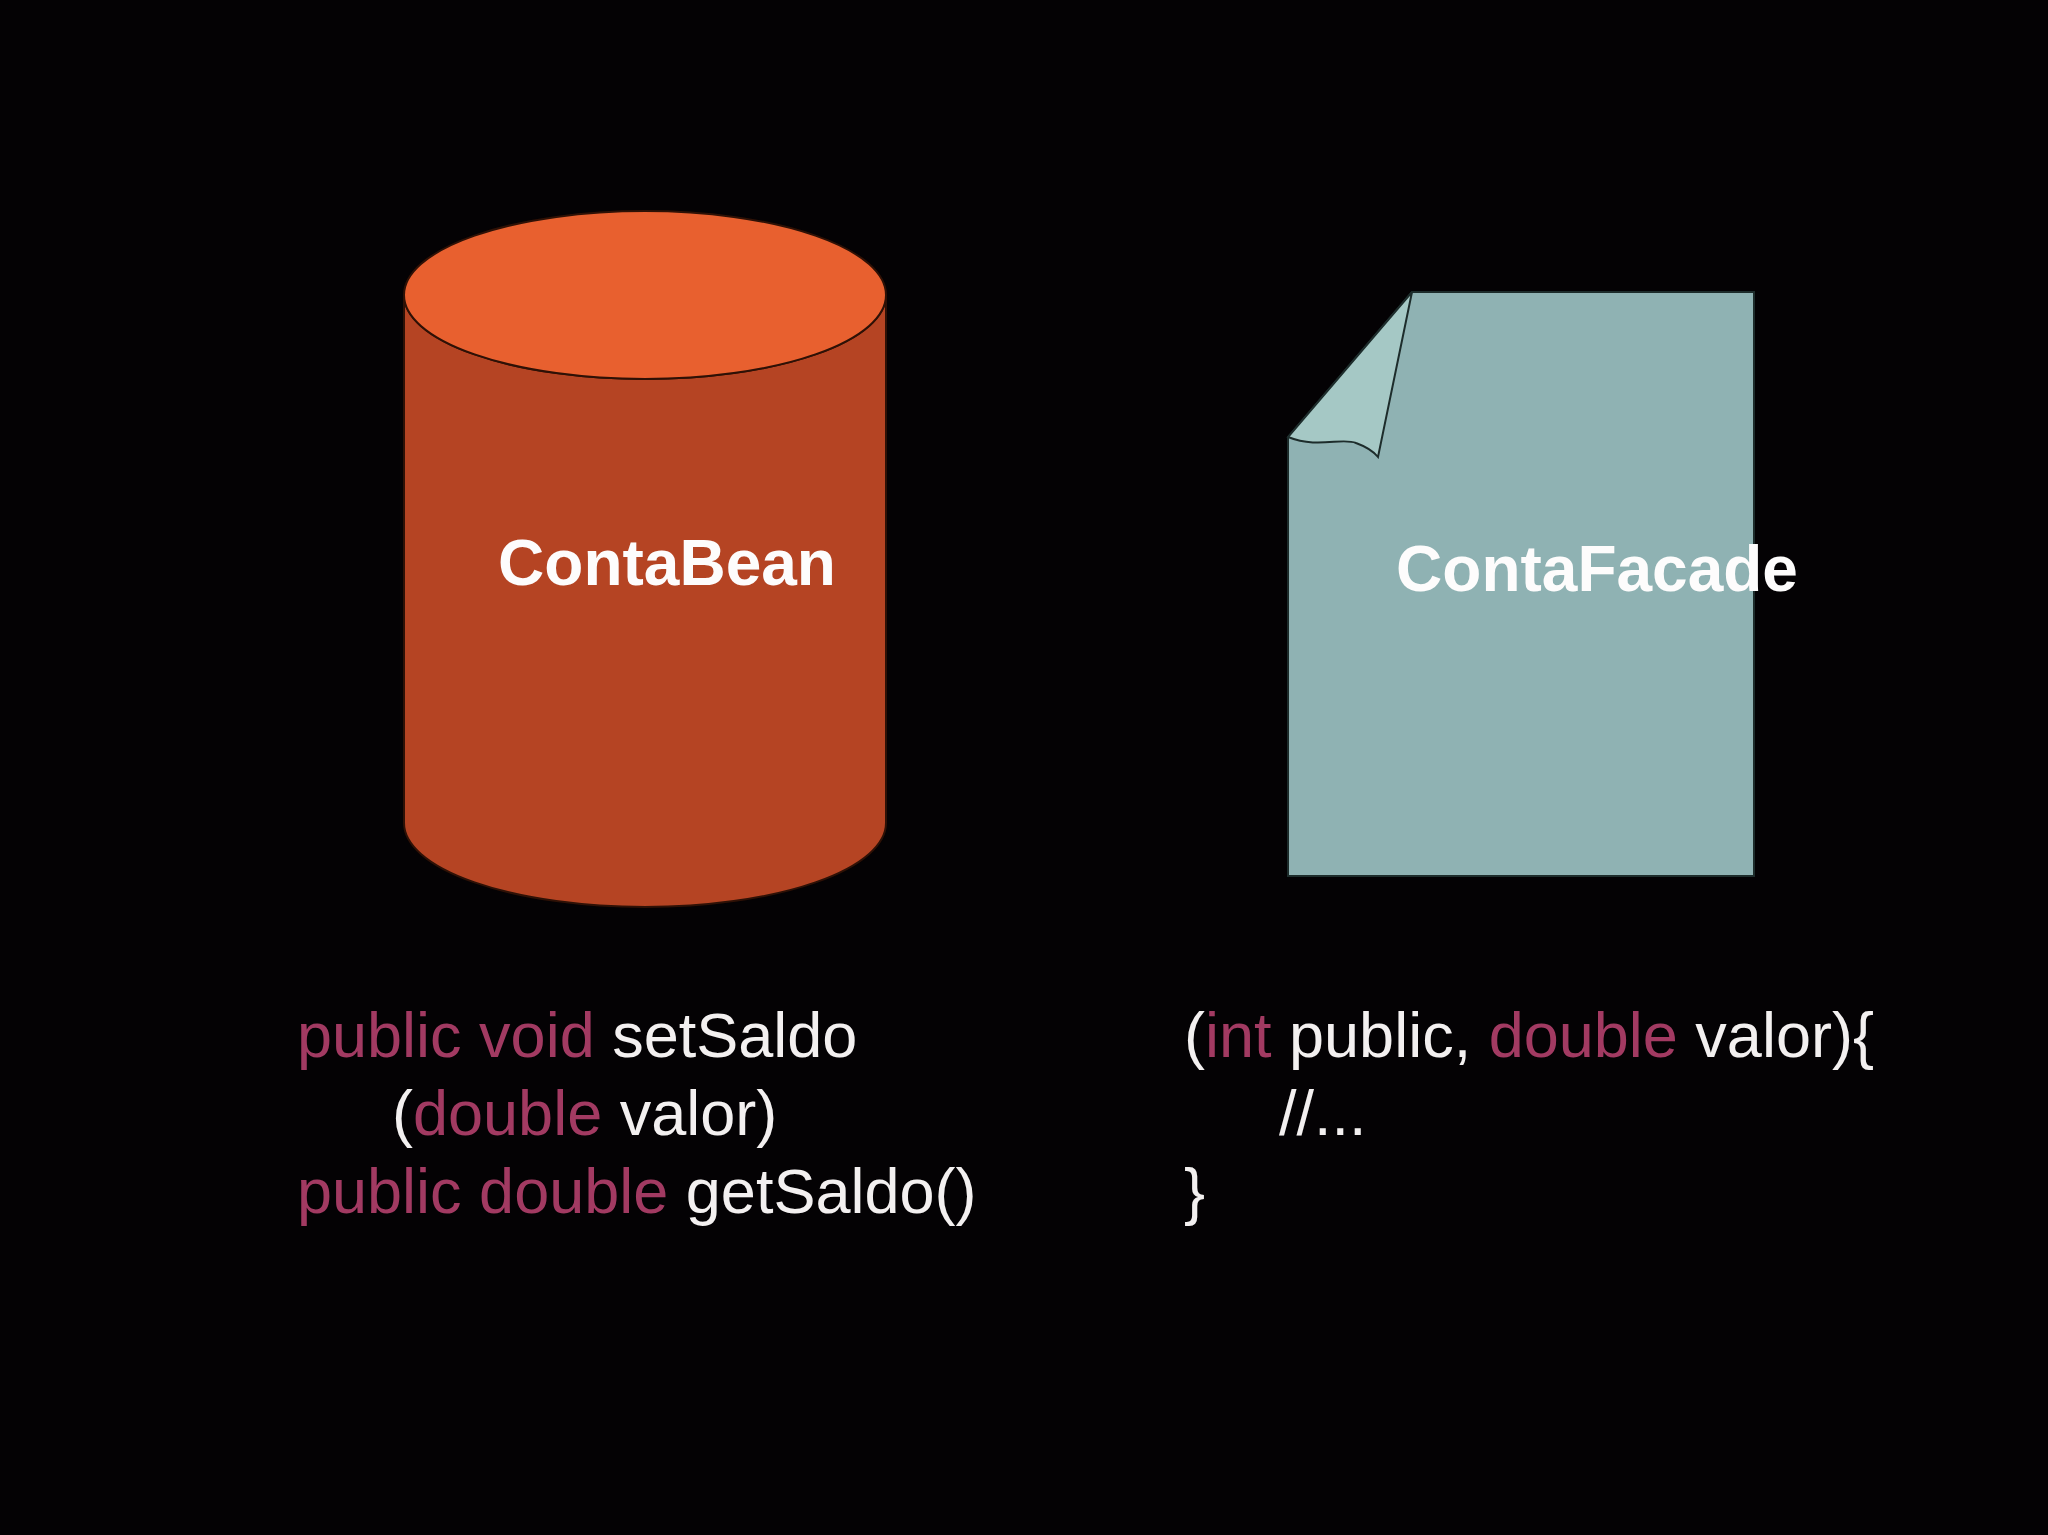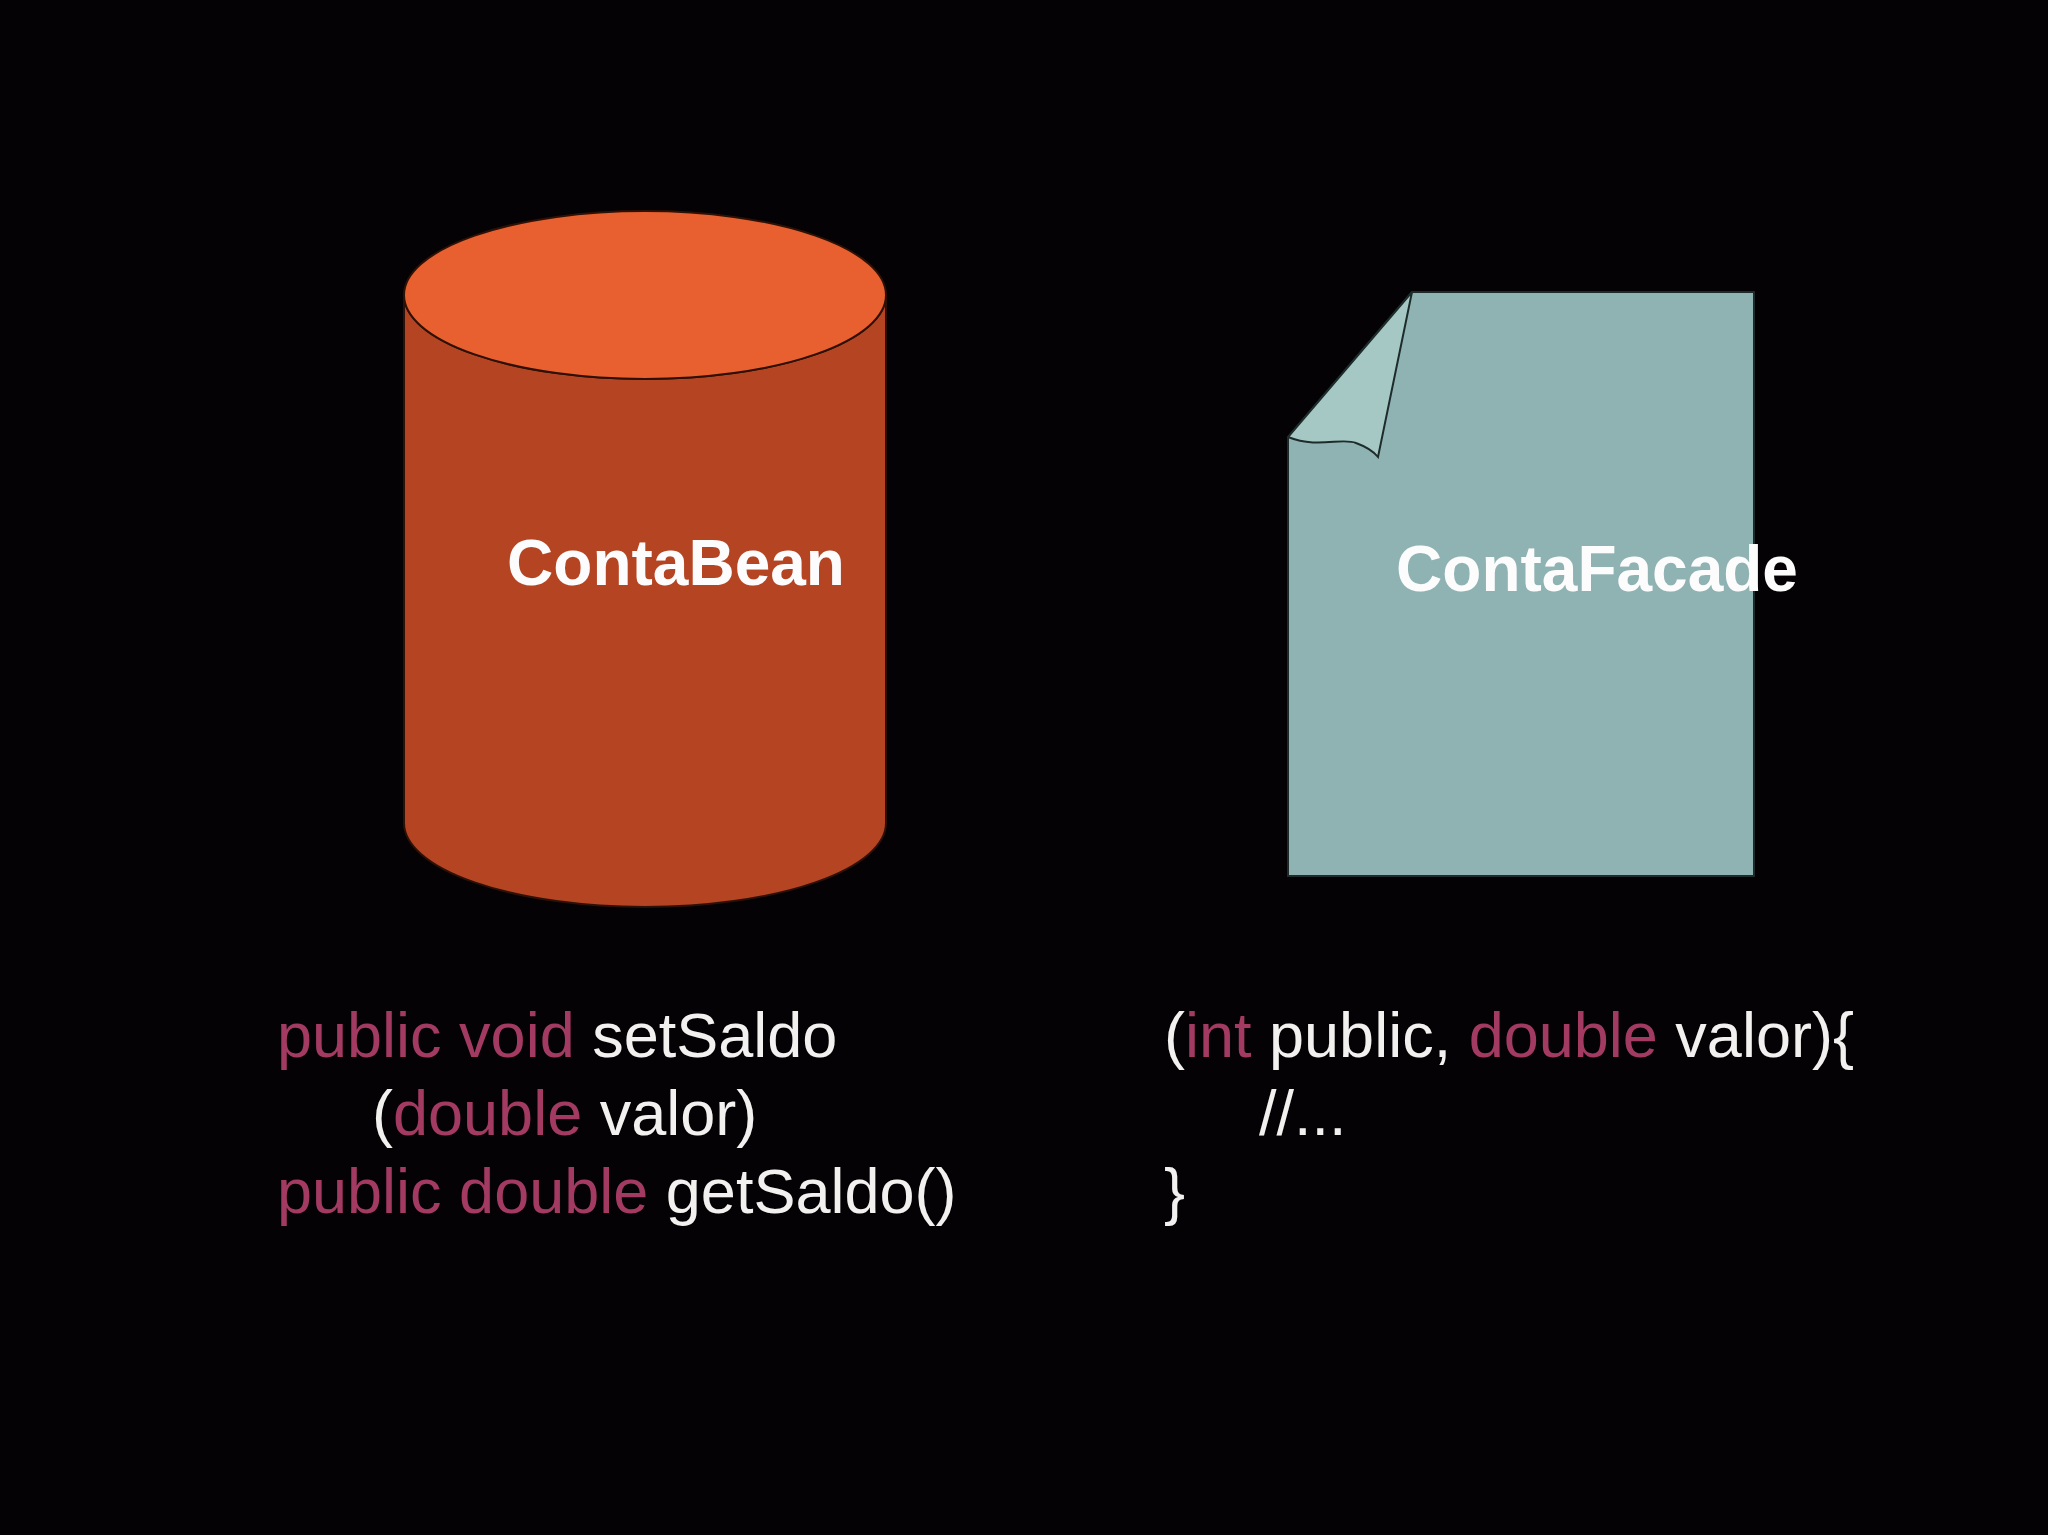--- a/index.html
+++ b/index.html
@@ -36,29 +36,30 @@
   .doc-fold{fill:var(--doc-fold);stroke:var(--doc-outline);stroke-width:2;}
   .shape-title{
     position:absolute;
     font-weight:bold;
     font-size:64px;
     line-height:64px;
     color:var(--title-text);
     text-align:center;
     white-space:nowrap;
   }
-  .title-left{left:435px;top:531px;width:482px;}
+  .title-left{left:426px;top:531px;width:482px;}
   .title-right{left:1356px;top:537px;width:482px;}
   .code{
     position:absolute;
     top:996px;
     font-size:63px;
     line-height:78px;
     color:var(--code-text);
     white-space:nowrap;
+    margin-left:20px;
   }
   .code-left{left:277px;}
   .code-right{left:1164px;}
   .code-line.indented{padding-left:95px;}
   .kw{color:var(--keyword);}
   .pl{color:var(--code-text);}
 </style>
 </head>
 <body>
 

